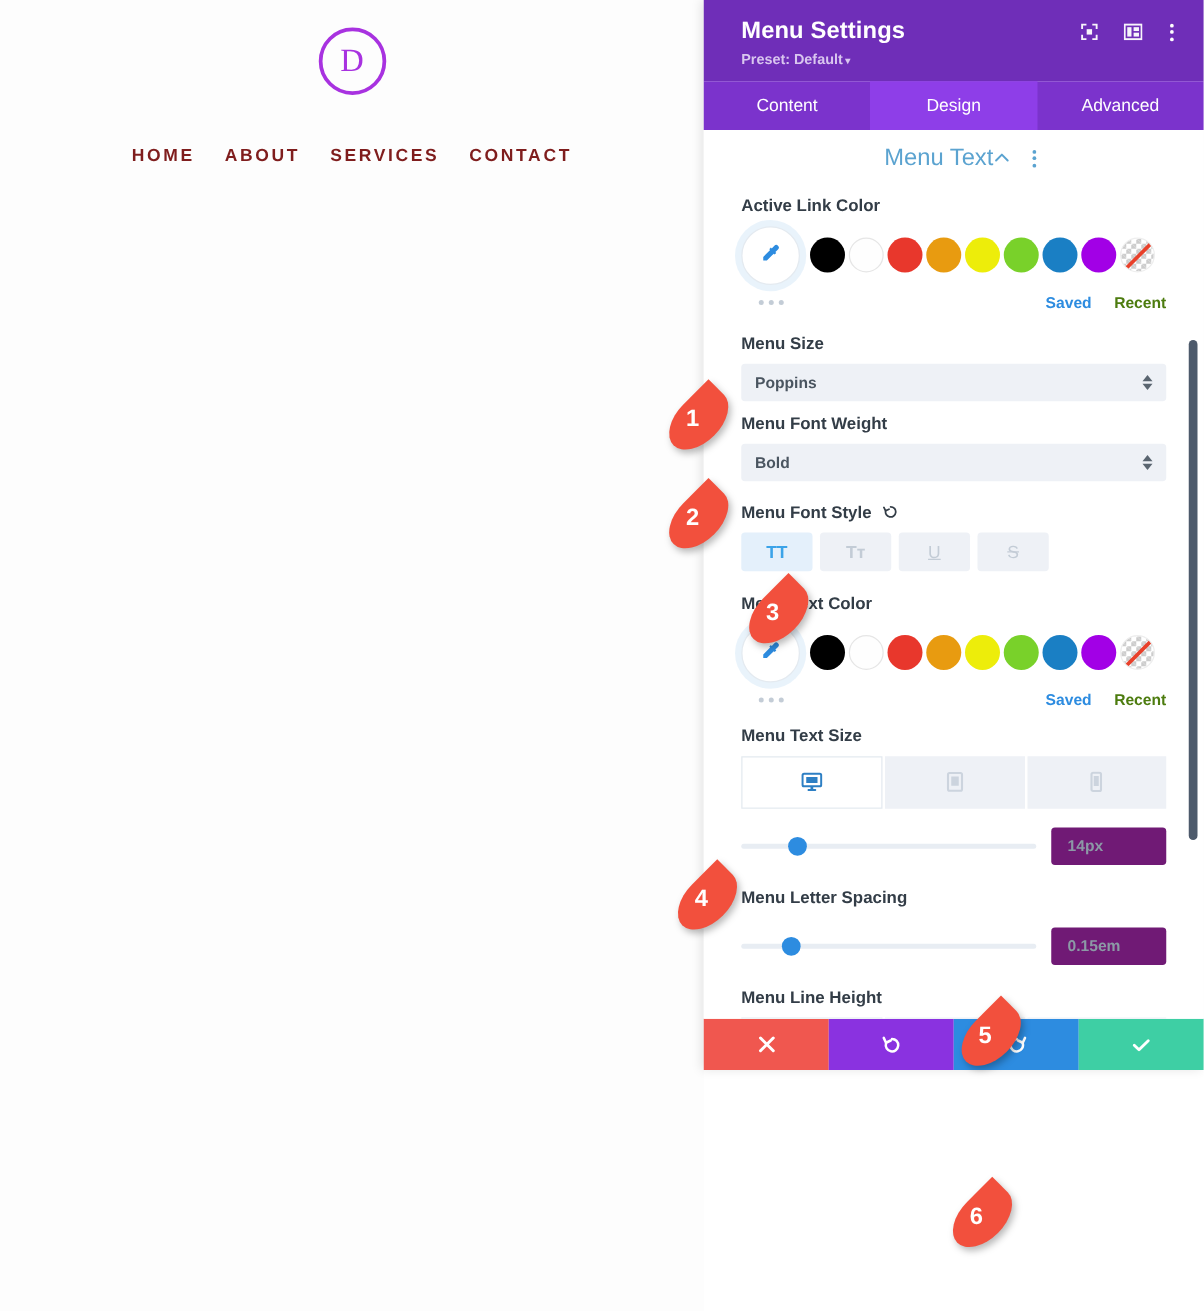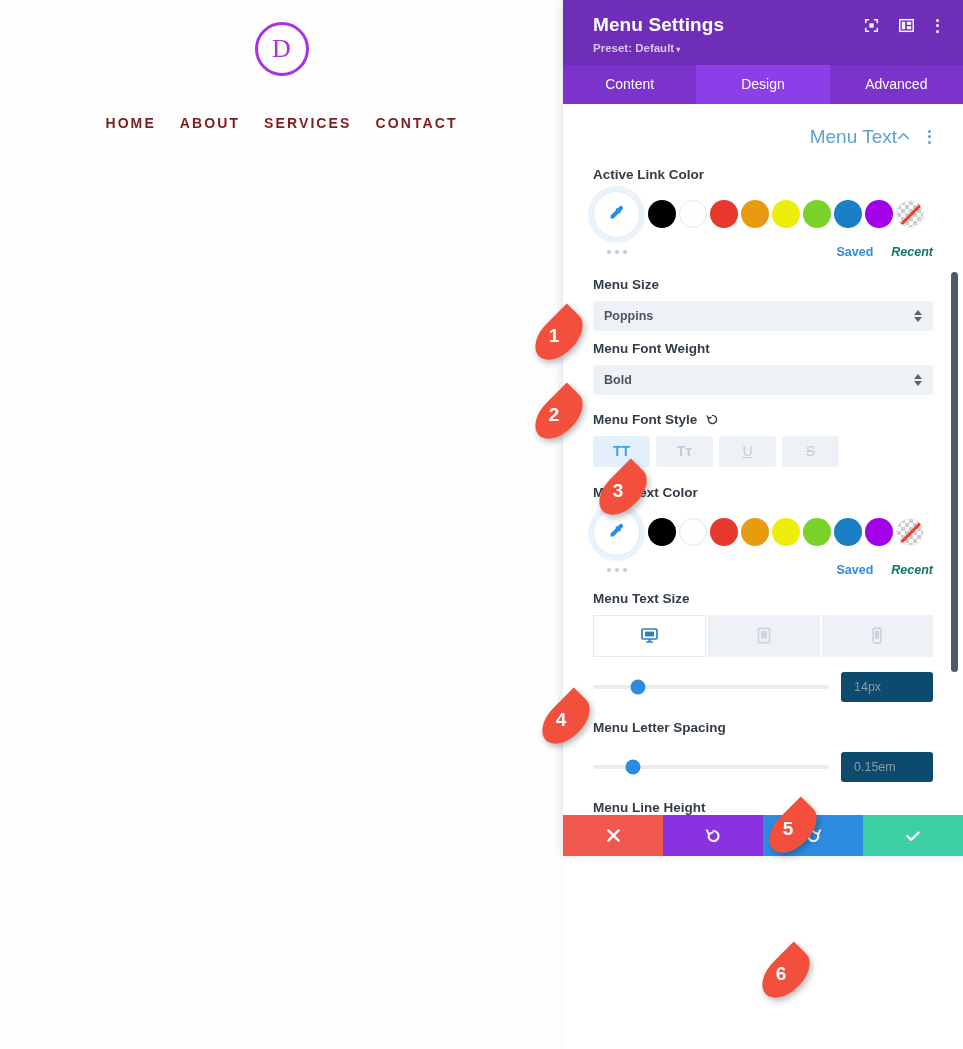--- a/index.html
+++ b/index.html
@@ -57,22 +57,22 @@
   .tab {
     flex:1; text-align:center; padding:11px 0 12px; color:#fff;
     font-size:14px; cursor:pointer; font-weight:normal;
   }
   .tab.active { background:#8e3ee8; }
 
   .panel-body { flex:1; overflow:hidden; position:relative; background:#fff; }
   .scroll-inner { padding:0 30px 0 30px; }
 
   .section-head {
-    display:flex; align-items:center; justify-content:flex-end;
-    padding:22px 0 6px 0;
+    display:flex; align-items:center; justify-content:center;
+    padding:12px 0 6px 0;
     margin-left:12px;
   }
   .section-title { color:#5ba3d0; font-size:19px; font-weight:normal; }
   .section-acts { display:flex; align-items:center; gap:16px; }
   .chev-up { width:13px; height:13px; cursor:pointer; }
   .dots-v.blue i { background:#5ba3d0; }
 
   .field { padding-top:13px; }
   .field-label {
     font-size:13.5px; color:#333d47; font-weight:bold; margin-bottom:9px;
@@ -100,21 +100,21 @@
   }
   .sw.none::after {
     content:""; position:absolute; left:-4px; right:-4px; top:50%; height:2.5px;
     background:#e8402a; transform:rotate(-45deg);
   }
   .palette-foot { display:flex; align-items:center; justify-content:space-between; margin-top:7px; }
   .dots-h { display:flex; gap:4px; padding-left:14px; }
   .dots-h i { width:4px; height:4px; border-radius:50%; background:#c3ccd6; display:block; }
   .palette-links { display:flex; gap:18px; font-size:12.5px; font-weight:bold; }
   .link-saved { color:#2d8ce0; cursor:pointer; }
-  .link-recent { color:#0f766e; cursor:pointer;font-style:italic; }
+  .link-recent { color:#4d7c0f; cursor:pointer; }
 
   
   .select {
     height:30px; background:#eef1f6; border-radius:3px; display:flex;
     align-items:center; justify-content:space-between; padding:0 11px;
     font-size:12.5px; color:#4a5560; font-weight:bold; cursor:pointer;
   }
   .select .arrows { display:flex; flex-direction:column; gap:2px; align-items:center; }
   .select .arrows b {
     display:block; width:0; height:0; border-left:4px solid transparent;
@@ -145,23 +145,23 @@
 
   
   .slider-row { display:flex; align-items:center; gap:0; margin-top:15px; }
   .slider { flex:1; position:relative; height:16px; display:flex; align-items:center; }
   .track { width:100%; height:4px; background:#e8edf3; border-radius:2px; }
   .knob {
     position:absolute; width:15px; height:15px; border-radius:50%;
     background:#2d8ce0; top:50%; transform:translate(-50%,-50%); cursor:pointer;
   }
   .numbox {
-    width:92px; height:30px; background:#0c4a6e; border-radius:3px;
+    width:92px; height:30px; background:#701a75; border-radius:3px;
     display:flex; align-items:center; padding-left:13px; margin-left:12px;
-    font-size:12.5px; color:#8c99a6; font-weight:normal; cursor:text; flex:0 0 auto;
+    font-size:12.5px; color:#8c99a6; font-weight:bold; cursor:text; flex:0 0 auto;
   }
 
   
   .vscroll {
     position:absolute; right:5px; top:168px; width:7px; height:400px;
     background:#4d5a6b; border-radius:4px; cursor:pointer;
   }
 
   
   .panel-footer { display:flex; height:41px; flex:0 0 auto; }

